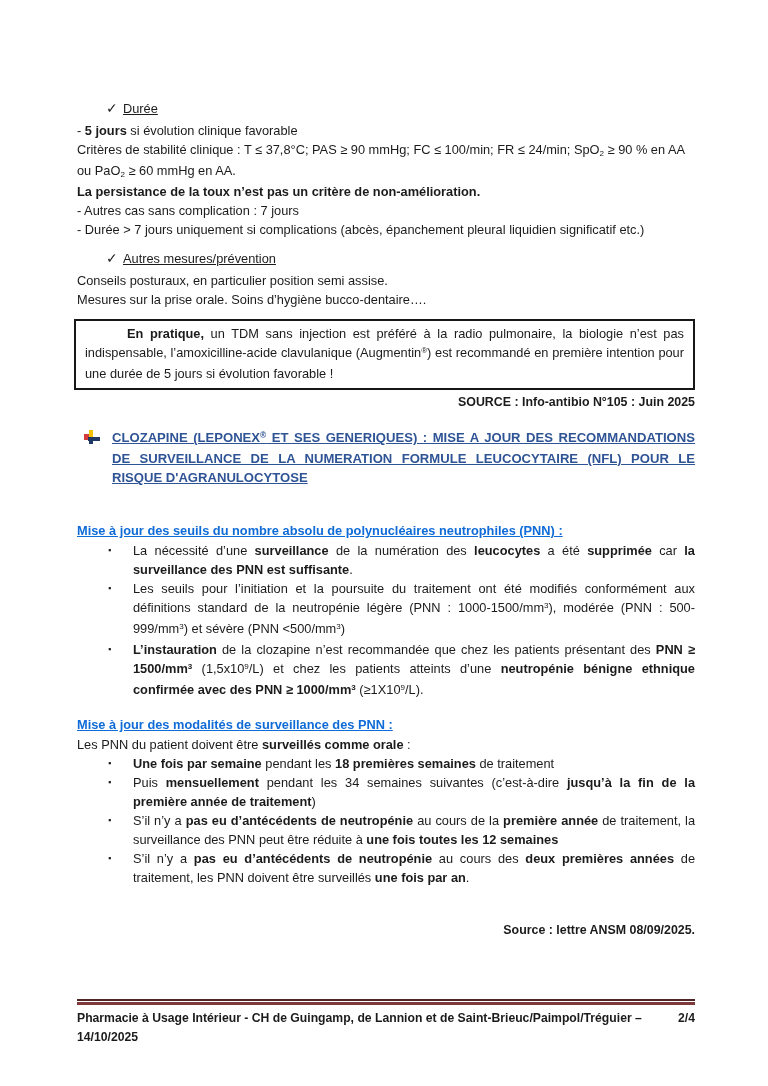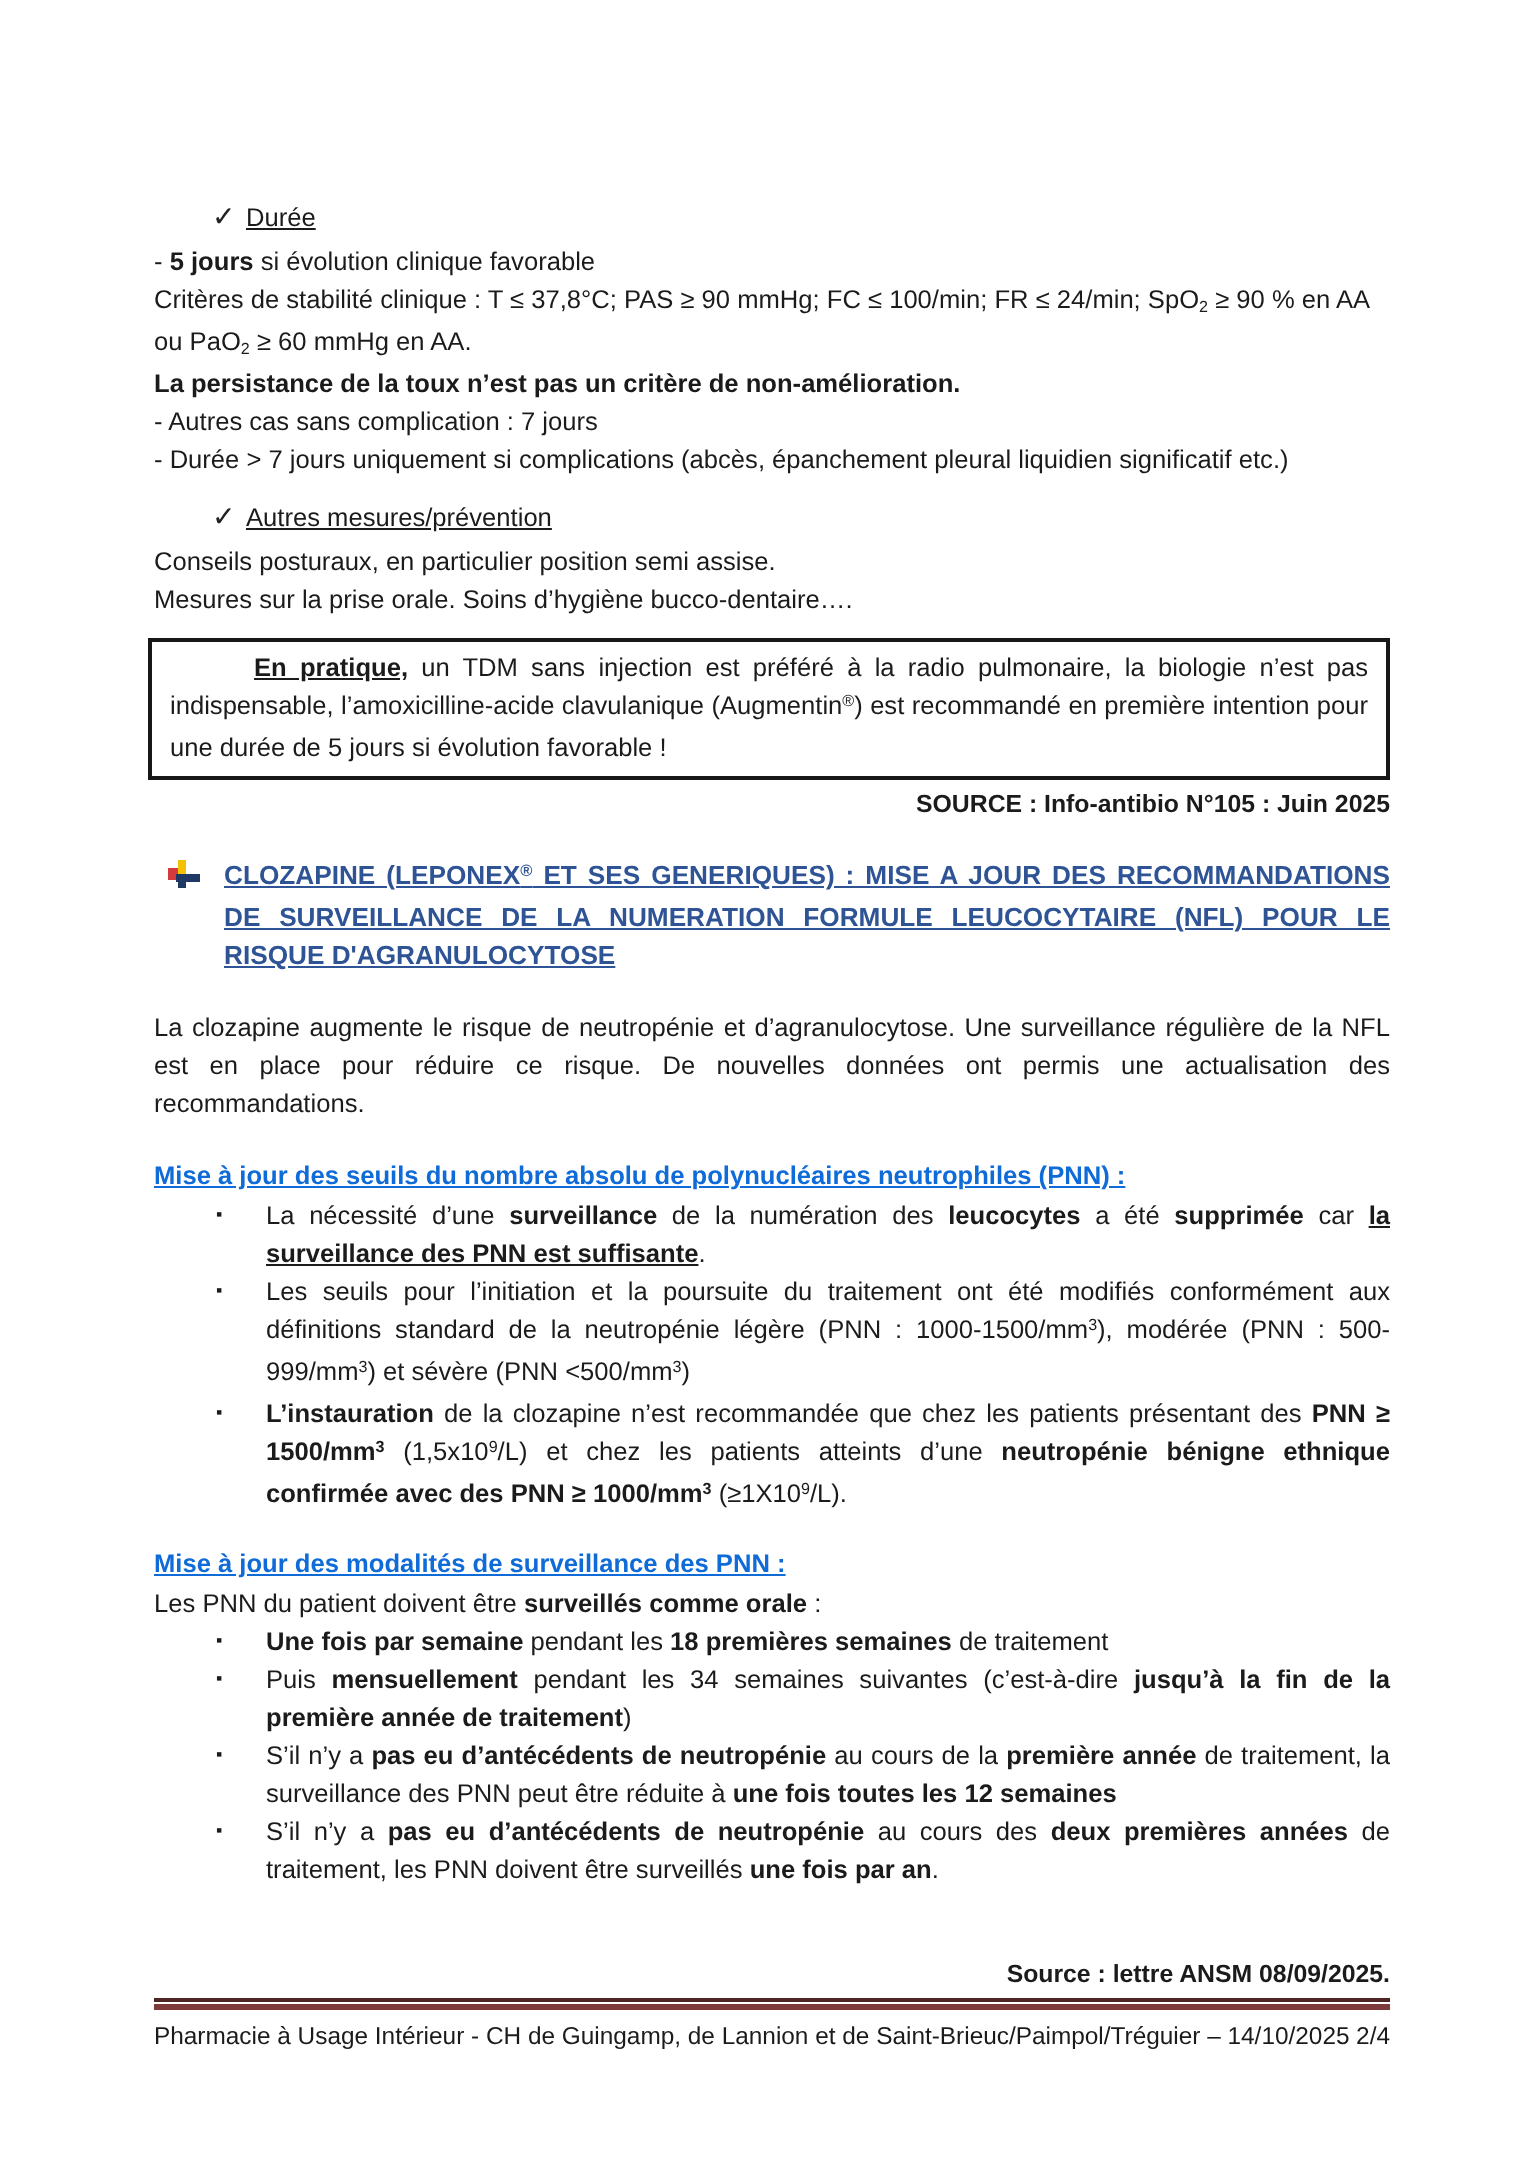--- a/index.html
+++ b/index.html
@@ -21,21 +21,21 @@
   .spacer-md{height:14px;}
   .spacer-lg{height:17px;}
 
   
   .check-heading{position:relative;padding-left:46px;margin-bottom:3px;}
   .check-glyph{position:absolute;left:29px;top:0;font-size:14px;color:#222;}
   .check-label{text-decoration:underline;}
 
   
   .rb{font-weight:bold;}
-  .ru{text-decoration:underline;}
+  .ru{}
   .rsup{font-size:0.63em;position:relative;top:-0.48em;}
   .rsub{font-size:0.63em;position:relative;top:0.28em;}
 
   
   .pratique-box{
     border:2px solid #171717;
     margin:10px 0 3px -3px;
     padding:3px 9px 5px 9px;
     text-align:justify;
   }
@@ -78,21 +78,21 @@
   
   .footer{position:absolute;left:77px;top:999px;width:618px;font-size:12.2px;}
   .footer-rule{
     height:6px;
     background:linear-gradient(to bottom,
       var(--rule_dark,#4F2424) 0 2px,
       #ffffff 2px 3px,
       var(--rule_main,#7E3A3A) 3px 6px);
     margin-bottom:4px;
   }
-  .footer-row{display:flex;justify-content:space-between;}
+  .footer-row{display:flex;justify-content:space-between;font-weight:bold;}
 </style>
 </head>
 <body>
 
 <div class="page">
   <div class="content">
 
     <div class="check-heading">
       <span class="check-glyph">✓</span>
       <span class="check-label">Durée</span>
@@ -122,21 +122,20 @@
         <rect class="plus-red" x="0" y="4" width="8" height="6"></rect>
         <rect class="plus-yellow" x="5" y="0" width="4" height="14"></rect>
         <rect class="plus-navy" x="4" y="7" width="12" height="4"></rect>
         <rect class="plus-navy" x="5" y="11" width="4" height="3"></rect>
       </svg>
       <span><span>CLOZAPINE (LEPONEX</span><span class="rsup">®</span><span> ET SES GENERIQUES) : MISE A JOUR DES RECOMMANDATIONS DE SURVEILLANCE DE LA NUMERATION FORMULE LEUCOCYTAIRE (NFL) POUR LE RISQUE D'AGRANULOCYTOSE</span></span>
     </div>
 
     <div class="spacer-lg"></div>
 
-    <p class="just"><span>La clozapine augmente le risque de neutropénie et d’agranulocytose. Une surveillance régulière de la NFL est en place pour réduire ce risque. De nouvelles données ont permis une actualisation des recommandations.</span></p>
 
     <div class="spacer-lg"></div>
 
     <div class="sub-heading">Mise à jour des seuils du nombre absolu de polynucléaires neutrophiles (PNN) :</div>
     <div class="bullet">
       <span class="marker">▪</span>
       <span><span>La nécessité d’une </span><span class="rb">surveillance</span><span> de la numération des </span><span class="rb">leucocytes</span><span> a été </span><span class="rb">supprimée</span><span> car </span><span class="rb ru">la surveillance des PNN est suffisante</span><span>.</span></span>
     </div>
     <div class="bullet">
       <span class="marker">▪</span>

